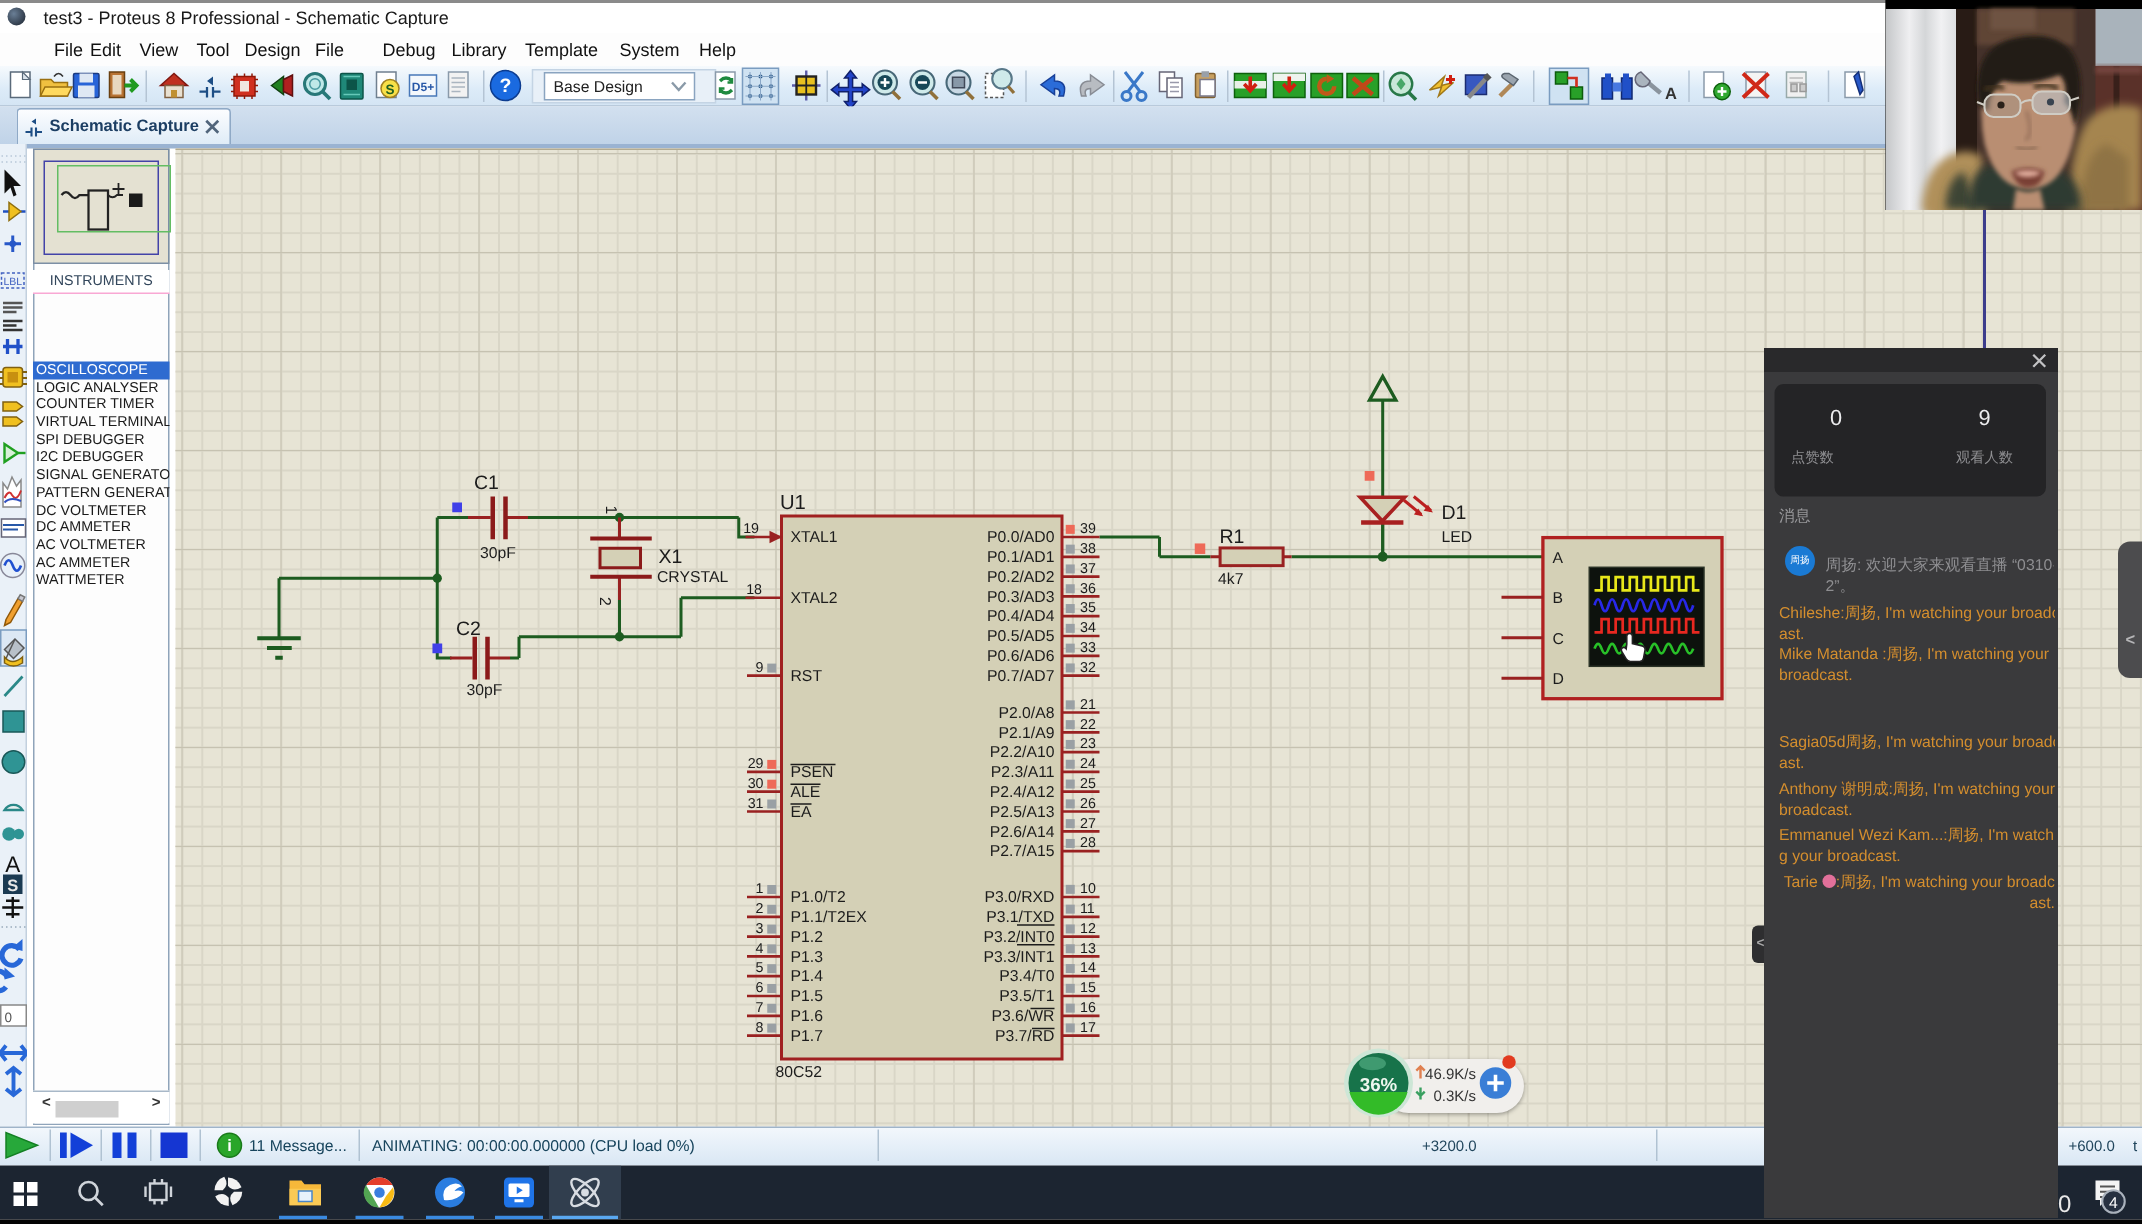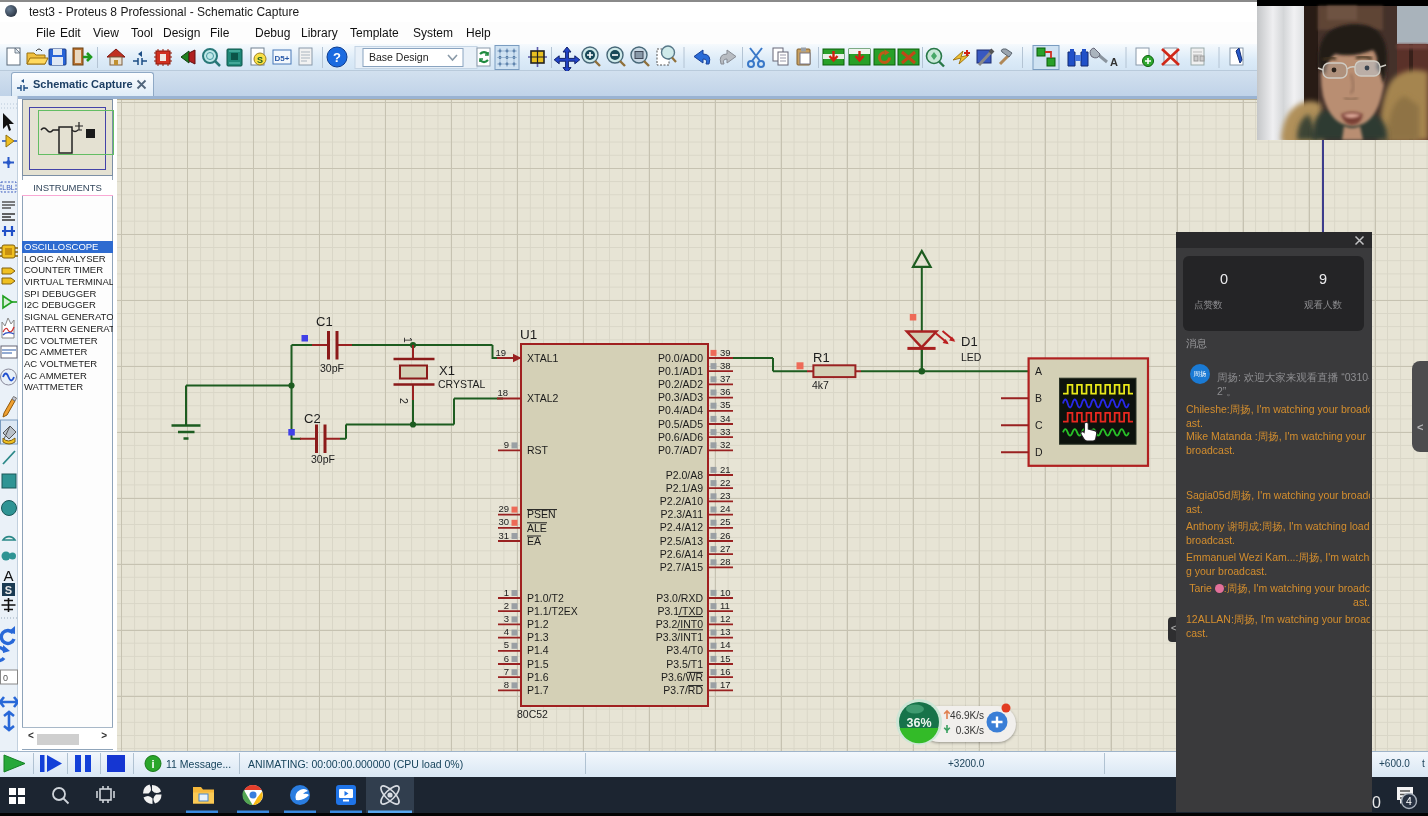--- a/index.html
+++ b/index.html
@@ -759,31 +759,27 @@
     </div>
 <div class="msg" style="top:198px;">
       <div>Mike Matanda :周扬, I'm watching your</div>
       <div>broadcast.</div>
     </div>
 <div class="msg" style="top:257px;">
       <div>Sagia05d周扬, I'm watching your broadc</div>
       <div>ast.</div>
     </div>
 <div class="msg" style="top:288px;">
-      <div>Anthony 谢明成:周扬, I'm watching load</div>
+      <div>Anthony 谢明成:周扬, I'm watching your</div>
       <div>broadcast.</div>
     </div>
 <div class="msg" style="top:319px;">
       <div>Emmanuel Wezi Kam...:周扬, I'm watchin</div>
       <div>g your broadcast.</div>
     </div>
 <div class="msg" style="top:350px;text-align:right;">
       <div>Tarie <span style="display:inline-block;width:9px;height:9px;border-radius:50%;background:#e2709a;vertical-align:-1px;"></span>:周扬, I'm watching your broadc</div>
       <div>ast.</div>
     </div>
-<div class="msg" style="top:381px;">
-      <div>12ALLAN:周扬, I'm watching your broad</div>
-      <div>cast.</div>
-    </div>
 </div>
 <div id="righttab">
     <span style="position:absolute;left:5px;top:60px;font-weight:bold;">&lt;</span>
   </div>
 
 </body></html>

